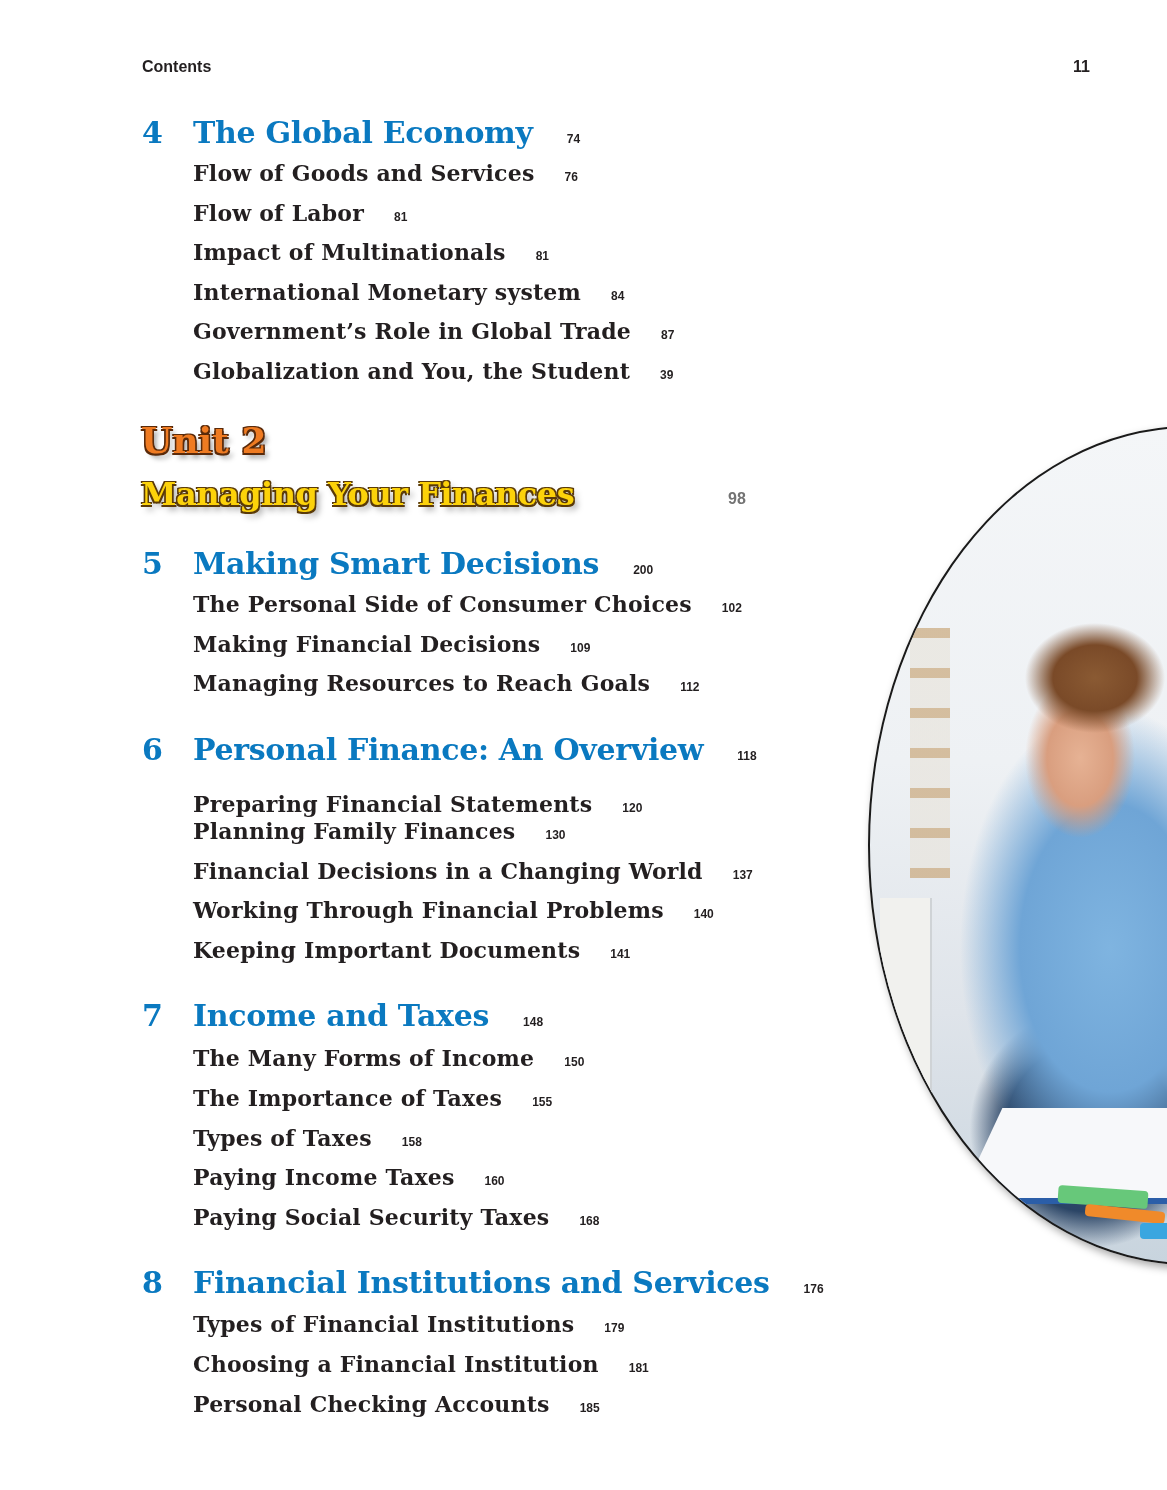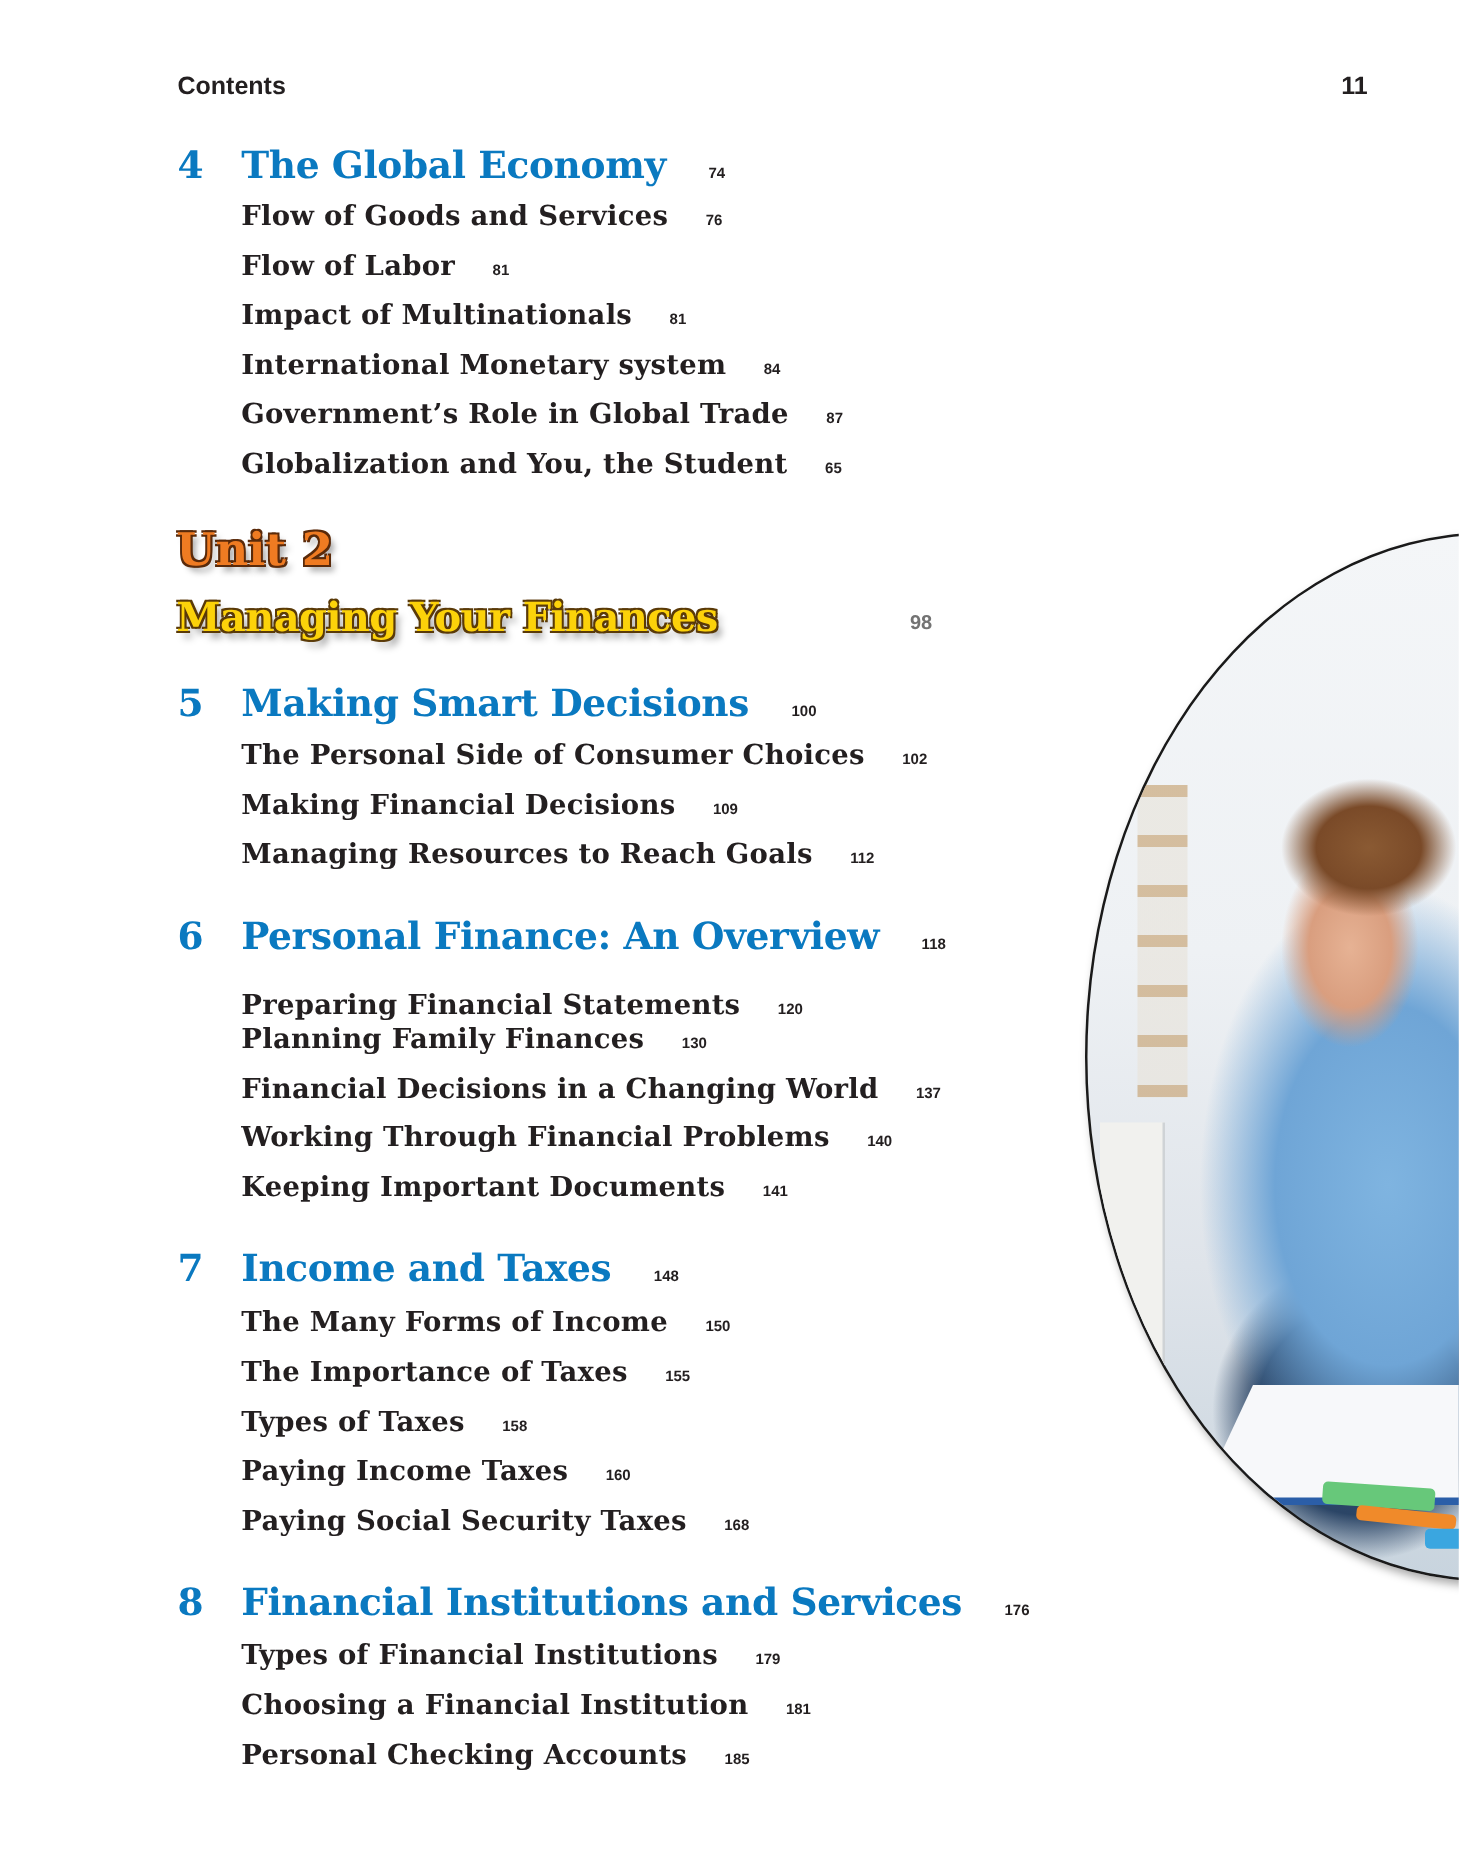--- a/index.html
+++ b/index.html
@@ -3,21 +3,21 @@
   <meta charset="utf-8">
   <style>
     html, body { margin: 0; padding: 0; }
     body {
       width: 1167px; height: 1490px; position: relative; overflow: hidden;
       background: #ffffff; color: #231f20;
       font-family: "DejaVu Serif", serif;
     }
     .running-head {
       position: absolute; top: 58px; font-family: "Liberation Sans", sans-serif;
-      font-weight: bold; font-size: 20px; color: #231f20;
+      font-weight: bold; font-size: 16px; color: #231f20;
     }
     .rh-left { left: 142px; }
     .rh-right { left: 1073px; }
 
     .photo {
       position: absolute; left: 868px; top: 426px; width: 640px; height: 835px;
       border-radius: 50%; border: 2px solid #1a1a1a; overflow: hidden;
       box-shadow: 3px 4px 8px rgba(0,0,0,0.35);
       background:
         radial-gradient(ellipse 70px 55px at 225px 250px, #8a5a33 0%, #7a4a28 60%, rgba(122,74,40,0) 100%),
@@ -102,32 +102,32 @@
 <div class="toc">
 
   <div class="chapter" style="top:115px;">
     <span class="ch-num">4</span>
     <span class="ch-title"><span>The Global Economy</span><span class="ch-page">74</span></span>
     <div class="section" style="top:43px;"><span>Flow of Goods and Services</span><span class="sec-page">76</span></div>
     <div class="section" style="top:83px;"><span>Flow of Labor</span><span class="sec-page">81</span></div>
     <div class="section" style="top:122px;text-align:right;"><span>Impact of Multinationals</span><span class="sec-page">81</span></div>
     <div class="section" style="top:162px;"><span>International Monetary system</span><span class="sec-page">84</span></div>
     <div class="section" style="top:201px;"><span>Government’s Role in Global Trade</span><span class="sec-page">87</span></div>
-    <div class="section" style="top:241px;"><span>Globalization and You, the Student</span><span class="sec-page">65</span></div>
+    <div class="section" style="top:241px;"><span>Globalization and You, the Student</span><span class="sec-page">39</span></div>
   </div>
 
   <div class="unit">
     <div class="unit-label">Unit 2</div>
     <div class="unit-title">Managing Your Finances</div>
     <div class="unit-page">98</div>
   </div>
 
   <div class="chapter" style="top:546px;">
     <span class="ch-num">5</span>
-    <span class="ch-title"><span>Making Smart Decisions</span><span class="ch-page">100</span></span>
+    <span class="ch-title"><span>Making Smart Decisions</span><span class="ch-page">200</span></span>
     <div class="section" style="top:43px;"><span>The Personal Side of Consumer Choices</span><span class="sec-page">102</span></div>
     <div class="section" style="top:83px;"><span>Making Financial Decisions</span><span class="sec-page">109</span></div>
     <div class="section" style="top:122px;"><span>Managing Resources to Reach Goals</span><span class="sec-page">112</span></div>
   </div>
 
   <div class="chapter" style="top:732px;">
     <span class="ch-num">6</span>
     <span class="ch-title"><span>Personal Finance: An Overview</span><span class="ch-page">118</span></span>
     <div class="section" style="top:44px;margin-top:13px;"><span>Preparing Financial Statements</span><span class="sec-page">120</span></div>
     <div class="section" style="top:84px;"><span>Planning Family Finances</span><span class="sec-page">130</span></div>

